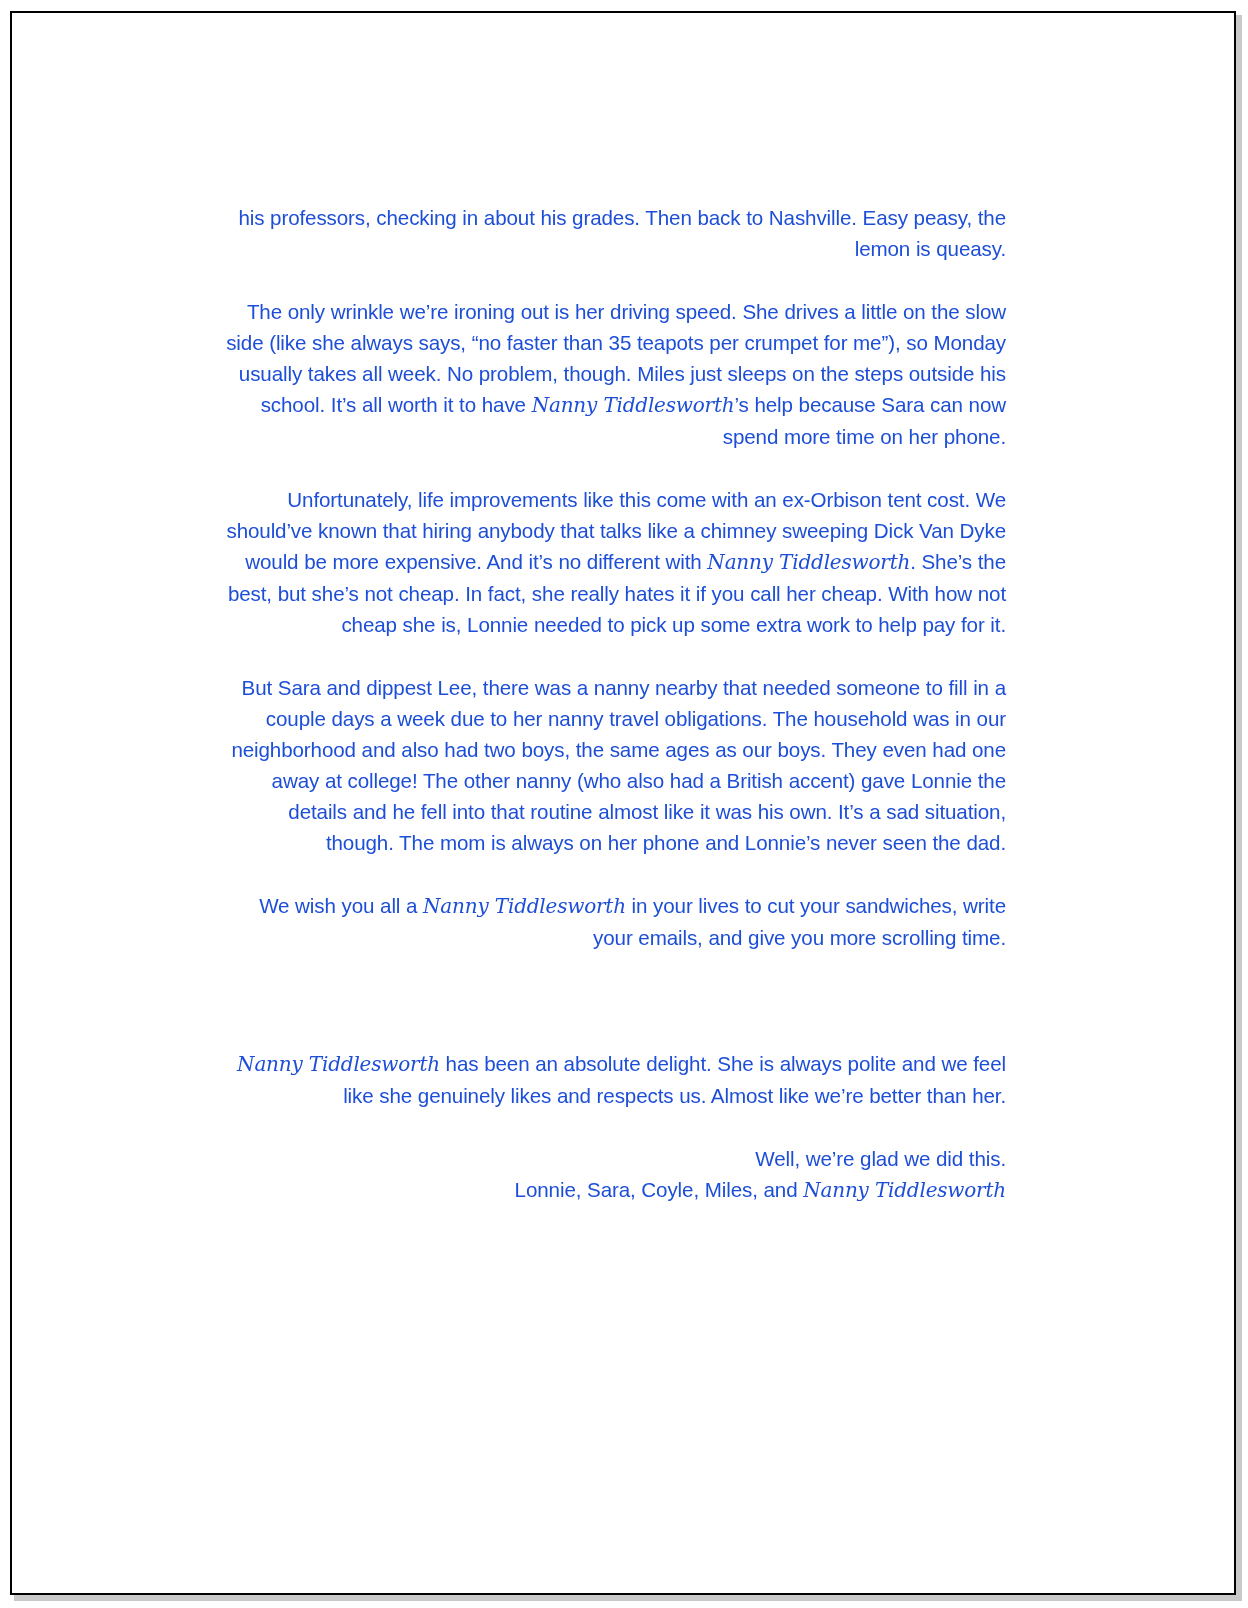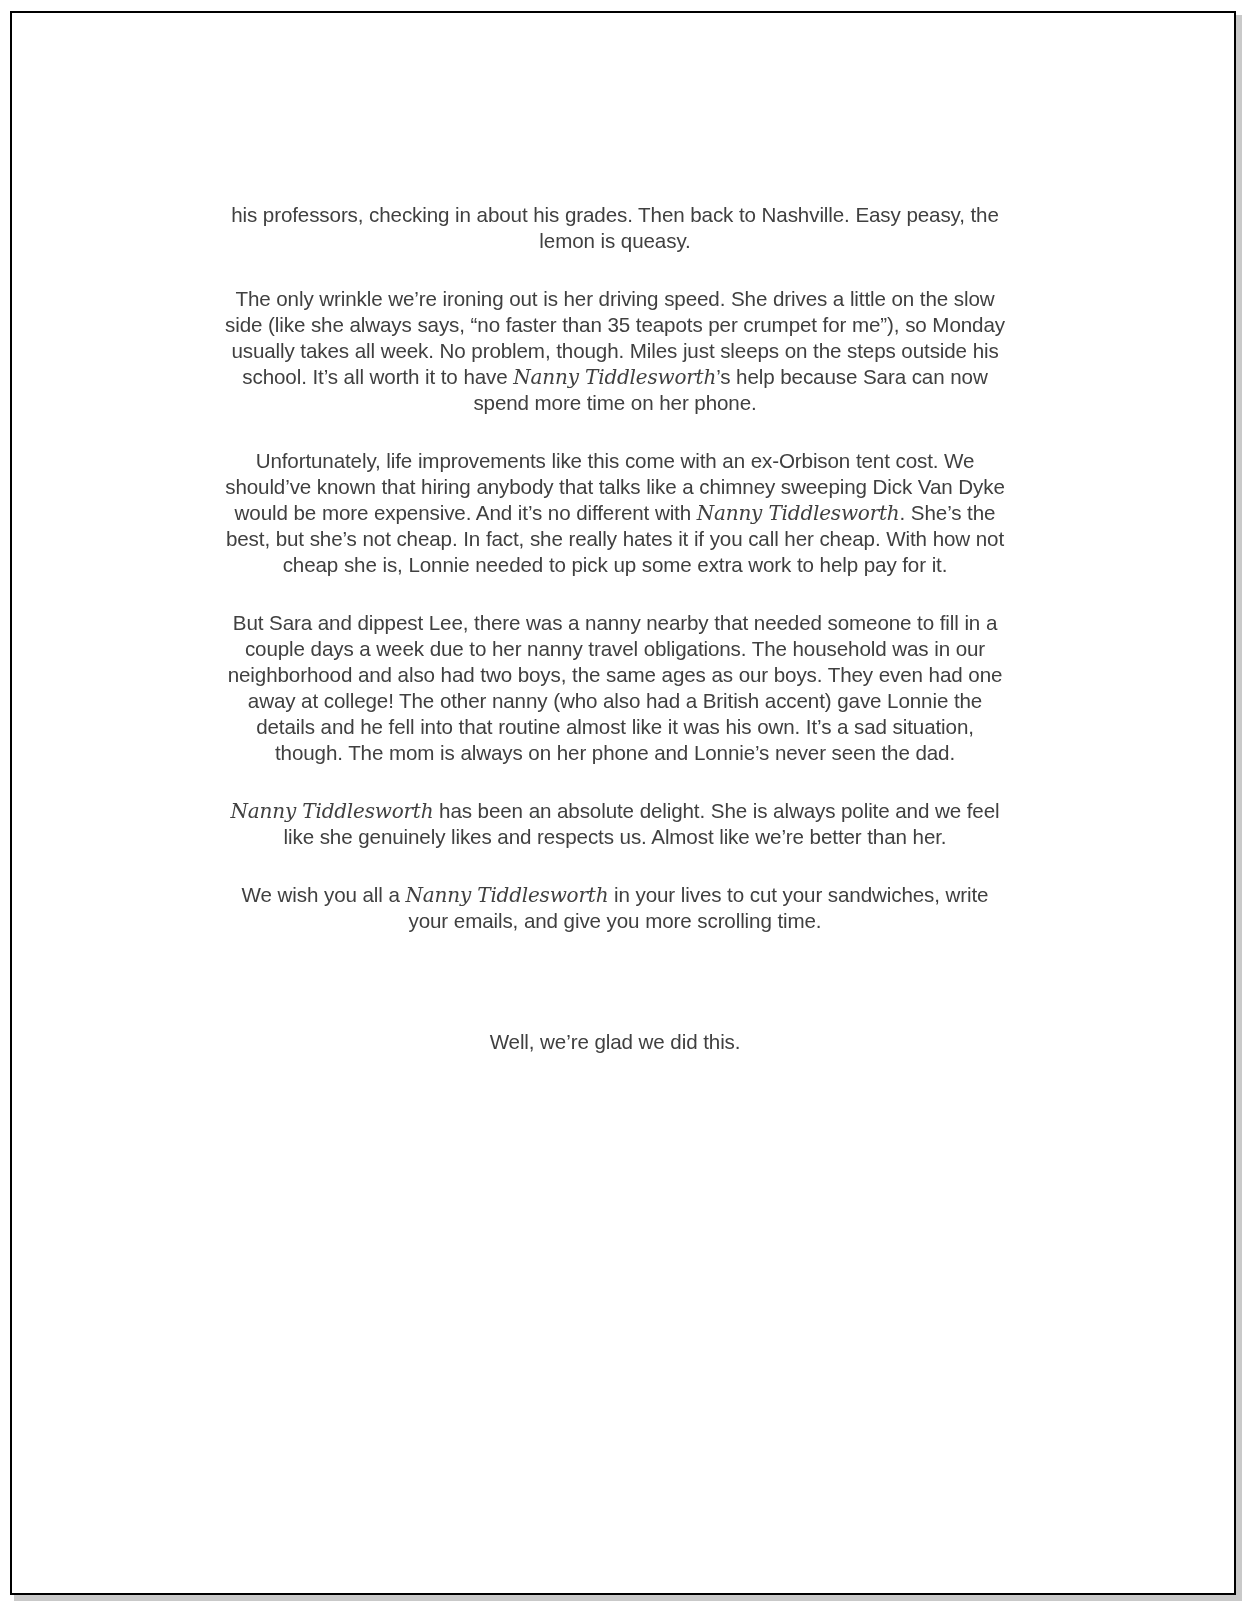--- a/index.html
+++ b/index.html
@@ -39,26 +39,26 @@
   .content {
     position: absolute;
     left: 212px;
     top: 189px;
     width: 782px;
   }
 
   .para {
     font-family: "Liberation Sans", sans-serif;
     font-size: 20.6px;
-    line-height: 26px;
-    color: #404040;
+    line-height: 31px;
+    color: #1d4ed8;
     letter-spacing: -0.12px;
     word-spacing: 0.1px;
     margin: 0 0 32px 0;
-    text-align: center;
+    text-align: right;
     -webkit-font-smoothing: antialiased;
   }
 
   .para:last-child { margin-bottom: 12px; }
 
   .script {
     font-family: "DejaVu Serif", "Liberation Serif", serif;
     font-style: italic;
     font-size: 20px;
     letter-spacing: -0.2px;
@@ -85,26 +85,27 @@
     </p>
 
     <p class="para">
       <span>Unfortunately, life improvements like this come with an ex-Orbison tent cost. We should’ve known that hiring anybody that talks like a chimney sweeping Dick Van Dyke would be more expensive. And it’s no different with </span><span class="script">Nanny Tiddlesworth</span><span>. She’s the best, but she’s not cheap. In fact, she really hates it if you call her cheap. With how not cheap she is, Lonnie needed to pick up some extra work to help pay for it.</span>
     </p>
 
     <p class="para">
       <span>But Sara and dippest Lee, there was a nanny nearby that needed someone to fill in a couple days a week due to her nanny travel obligations. The household was in our neighborhood and also had two boys, the same ages as our boys. They even had one away at college! The other nanny (who also had a British accent) gave Lonnie the details and he fell into that routine almost like it was his own. It’s a sad situation, though. The mom is always on her phone and Lonnie’s never seen the dad.</span>
     </p>
 
-    <p class="para">
-      <span class="script">Nanny Tiddlesworth</span><span> has been an absolute delight. She is always polite and we feel like she genuinely likes and respects us. Almost like we’re better than her.</span>
-    </p>
-
     <p class="para gap-large">
       <span>We wish you all a </span><span class="script">Nanny Tiddlesworth</span><span> in your lives to cut your sandwiches, write your emails, and give you more scrolling time.</span>
     </p>
 
     <p class="para">
+      <span class="script">Nanny Tiddlesworth</span><span> has been an absolute delight. She is always polite and we feel like she genuinely likes and respects us. Almost like we’re better than her.</span>
+    </p>
+
+    <p class="para">
       <span class="signoff-line">Well, we’re glad we did this.</span>
+      <span class="signoff-line"><span>Lonnie, Sara, Coyle, Miles, and </span><span class="script">Nanny Tiddlesworth</span></span>
     </p>
 
   </div>
 </div>
 
 </body></html>

